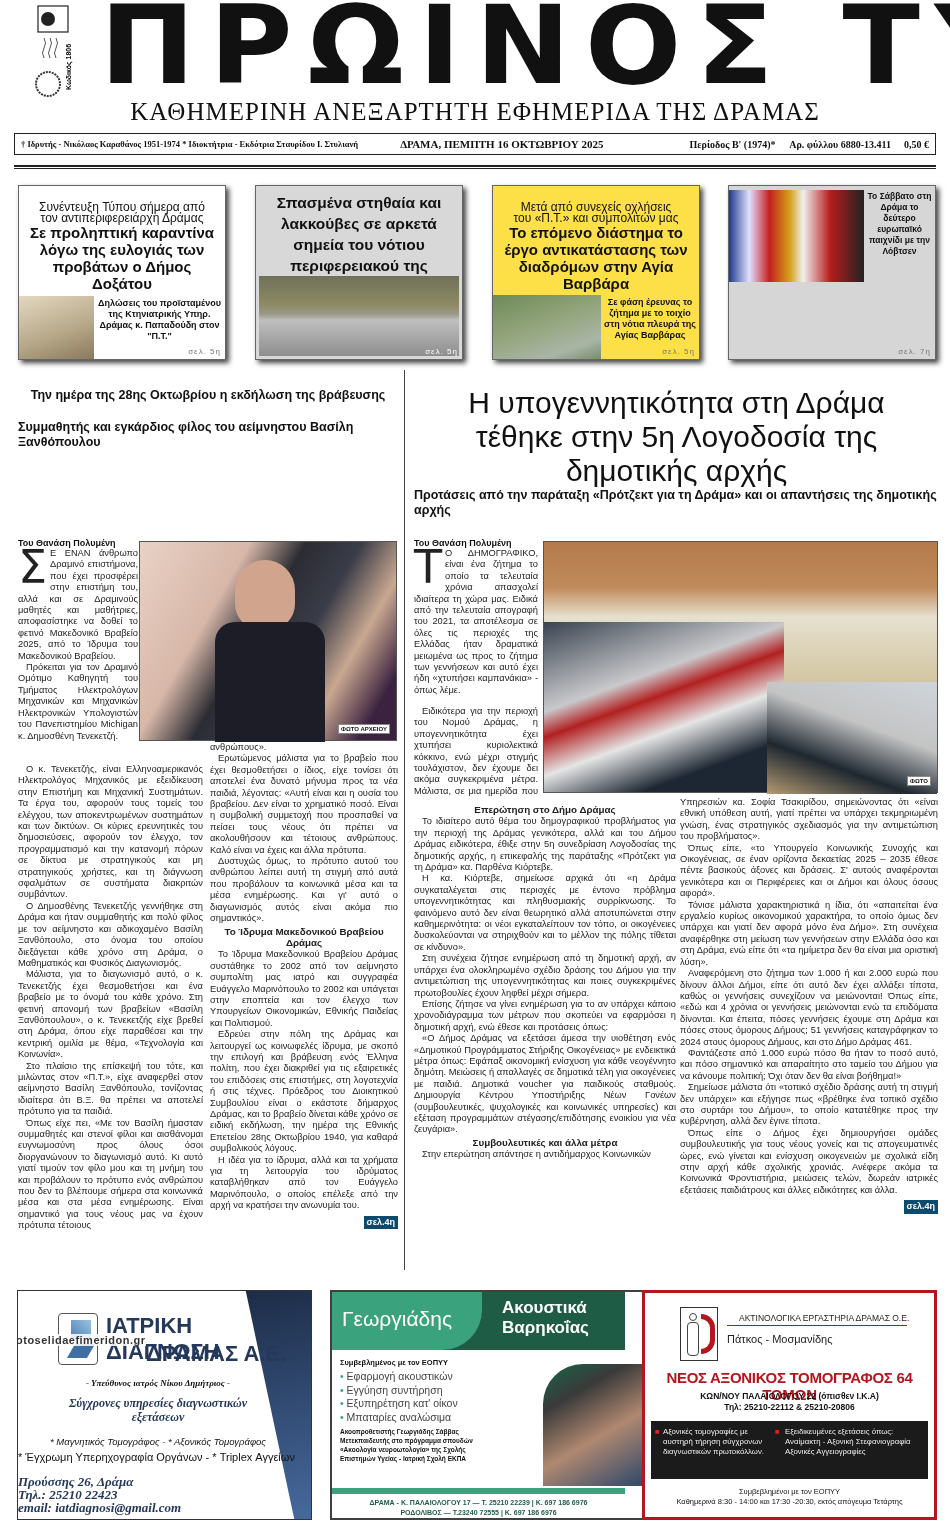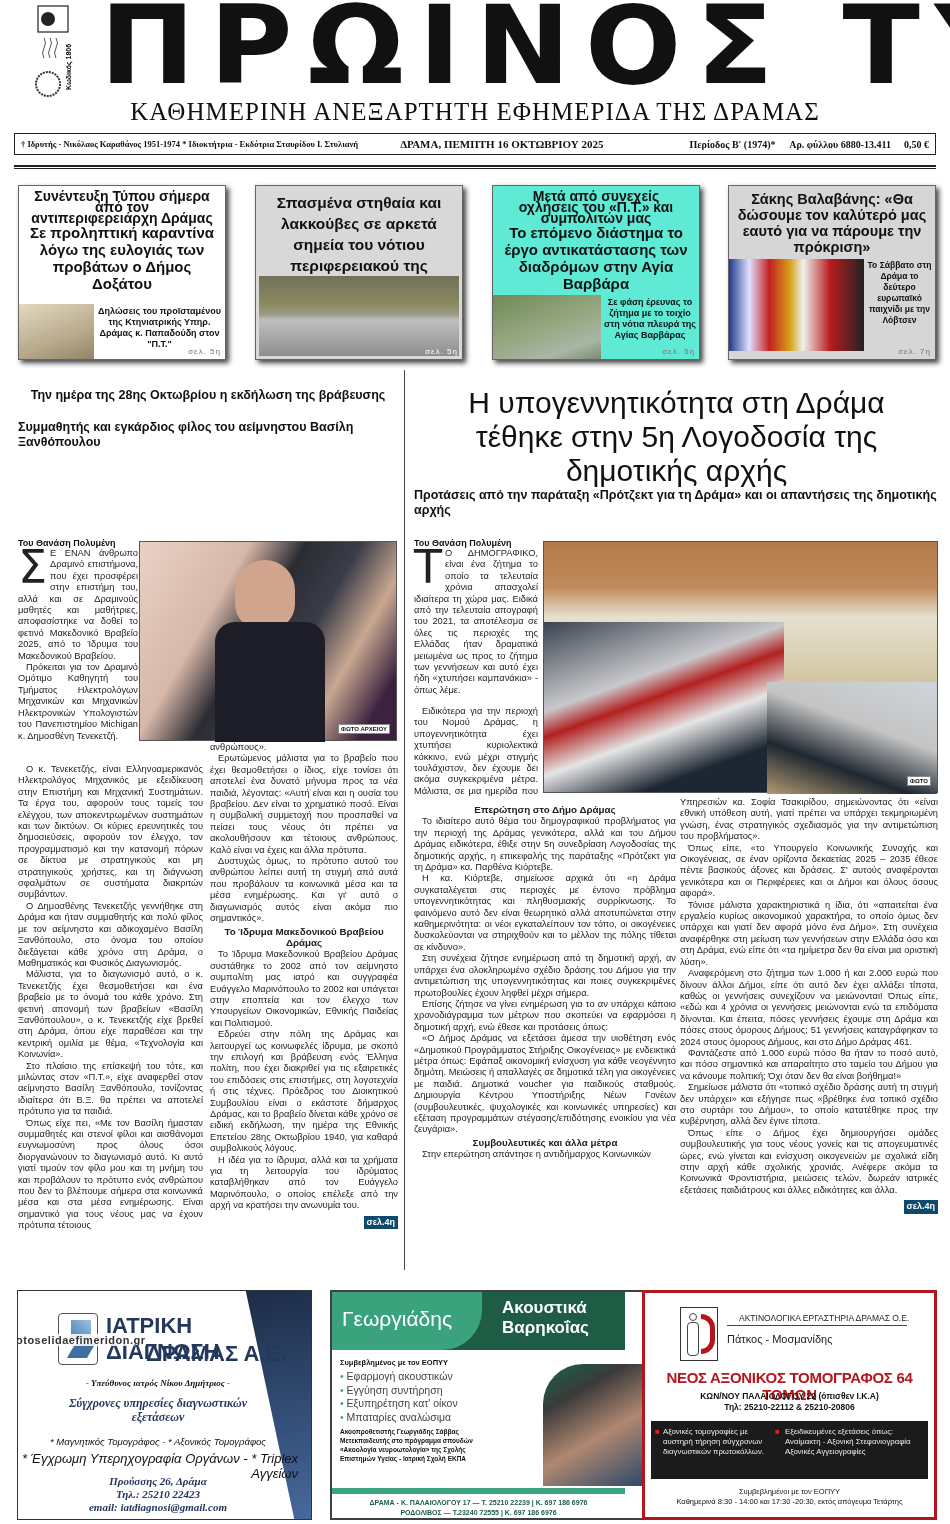--- a/index.html
+++ b/index.html
@@ -7,21 +7,21 @@
 .abs{position:absolute}
 
 #stamp{left:34px;top:4px;width:40px;height:98px}
 #masthead-title{left:100px;top:-4px;width:840px;font-family:"DejaVu Sans",sans-serif;font-weight:bold;font-size:108px;letter-spacing:14px;line-height:100px;transform:scaleX(1.05);transform-origin:left top;white-space:nowrap}
 #subtitle{left:0;top:98px;width:950px;text-align:center;font-family:"Liberation Serif",serif;font-size:25px;letter-spacing:1px}
 #infobar{left:14px;top:133px;width:922px;height:22px;border:1.5px solid #222;display:flex;align-items:center;font-family:"Liberation Serif",serif;font-size:10px;font-weight:bold;padding:0 6px}
 #infobar span{white-space:nowrap}
 .dbl{left:14px;top:165px;width:922px;height:4px;border-top:2px solid #222;border-bottom:1px solid #222}
 
 .teaser{top:185px;width:208px;height:175px;border:1px solid #666;box-shadow:3px 3px 5px #444;overflow:hidden;text-align:center}
-.teaser .kicker{font-size:14px;font-weight:bold;line-height:11px;margin-top:5px}
+.teaser .kicker{font-size:12px;font-weight:normal;line-height:11px;margin-top:16px}
 .teaser .head{font-size:15px;font-weight:bold;line-height:17px}
 .teaser .pg{position:absolute;right:4px;bottom:3px;font-size:8px;color:#777;letter-spacing:1px}
 .teaser .side{font-size:9px;font-weight:bold;line-height:11px;text-align:center}
 .photo{background:linear-gradient(135deg,#9a8a70,#6b7a52 40%,#c8c2b0 60%,#8d8d8d);}
 
 .divider{left:404px;top:370px;width:1px;height:900px;background:#444}
 .kickline{font-size:12.5px;font-weight:bold;text-align:center}
 .bighead{font-size:29px;line-height:33px;text-align:center}
 .deck{font-size:12.5px;font-weight:bold;line-height:15px}
 .byline{font-size:9px;font-weight:bold}
@@ -53,45 +53,44 @@
   <span style="width:290px;font-size:11px">ΔΡΑΜΑ, ΠΕΜΠΤΗ 16 ΟΚΤΩΒΡΙΟΥ 2025</span>
   <span style="width:100px">Περίοδος Β' (1974)*</span>
   <span style="width:115px">Αρ. φύλλου 6880-13.411</span>
   <span>0,50 €</span>
 </div>
 <div class="abs dbl"></div>
 
 <div class="abs teaser" style="left:18px;background:#fff">
   <div class="kicker" style="padding:0 12px">Συνέντευξη Τύπου σήμερα από τον αντιπεριφερειάρχη Δράμας</div>
   <div class="head" style="padding:0 4px">Σε προληπτική καραντίνα λόγω της ευλογιάς των προβάτων ο Δήμος Δοξάτου</div>
-  <div style="display:flex;margin-top:12px">
+  <div style="display:flex;margin-top:4px">
     <div class="photo" style="width:75px;height:75px;background:linear-gradient(160deg,#e4d8c0,#b7a98a 50%,#7c6c50);"></div>
     <div class="side" style="flex:1;padding:2px 2px">Δηλώσεις του προϊσταμένου της Κτηνιατρικής Υπηρ. Δράμας κ. Παπαδούδη στον "Π.Τ."</div>
   </div>
   <span class="pg">σελ. 5η</span>
 </div>
 
 <div class="abs teaser" style="left:255px;background:#d8d8d8">
   <div class="head" style="font-size:15.5px;line-height:21px;margin-top:6px;padding:0 4px">Σπασμένα στηθαία και λακκούβες σε αρκετά σημεία του νότιου περιφερειακού της Δράμας</div>
   <div class="photo" style="position:absolute;left:3px;right:3px;bottom:3px;height:80px;background:linear-gradient(180deg,#72705a 0%,#8b8a62 35%,#9c9a88 48%,#bfbfbf 55%,#8e8e8e 100%);"></div>
   <span class="pg" style="color:#fff">σελ. 5η</span>
 </div>
 
-<div class="abs teaser" style="left:492px;background:#5eead4">
+<div class="abs teaser" style="left:492px;background:#fde047">
   <div class="kicker" style="padding:0 20px">Μετά από συνεχείς οχλήσεις του «Π.Τ.» και συμπολιτών μας</div>
   <div class="head" style="padding:0 4px">Το επόμενο διάστημα το έργο αντικατάστασης των διαδρόμων στην Αγία Βαρβάρα</div>
   <div style="display:flex;margin-top:3px">
     <div class="photo" style="width:108px;height:78px;background:linear-gradient(160deg,#6f8a58,#93a57c 40%,#a9b6a6 70%,#59704a);"></div>
     <div class="side" style="flex:1;padding:2px 2px">Σε φάση έρευνας το ζήτημα με το τοιχίο στη νότια πλευρά της Αγίας Βαρβάρας</div>
   </div>
   <span class="pg">σελ. 5η</span>
 </div>
 
 <div class="abs teaser" style="left:728px;background:#d6d6d6">
-  <div class="head" style="font-size:14.5px;line-height:16px;margin-top:5px;padding:0 4px">Σάκης Βαλαβάνης: «Θα δώσουμε τον καλύτερό μας εαυτό για να πάρουμε την πρόκριση»</div>
   <div style="display:flex;margin-top:4px">
     <div class="photo" style="width:135px;height:92px;background:linear-gradient(90deg,#1f3a8a 0%,#e0e0ff 15%,#c52020 30%,#d4a017 45%,#f0f0f0 55%,#b71c1c 75%,#222 100%);"></div>
     <div class="side" style="flex:1;padding:1px 2px;font-size:8.5px">Το Σάββατο στη Δράμα το δεύτερο ευρωπαϊκό παιχνίδι με την Λόβτσεν</div>
   </div>
   <span class="pg">σελ. 7η</span>
 </div>
 
 <div class="abs" style="left:18px;top:388px;width:380px">
   <div class="kickline">Την ημέρα της 28ης Οκτωβρίου η εκδήλωση της βράβευσης</div>
   <div class="deck" style="margin-top:18px">Συμμαθητής και εγκάρδιος φίλος του αείμνηστου Βασίλη Ξανθόπουλου</div>
@@ -184,22 +183,22 @@
   <div style="position:absolute;left:40px;top:22px;width:40px;height:52px;border:1.5px solid #555;border-radius:4px">
     <div style="position:absolute;left:12px;top:6px;width:20px;height:18px;background:linear-gradient(45deg,#4b83b8,#9dc1de)"></div>
     <div style="position:absolute;left:12px;top:30px;width:20px;height:14px;background:#3f6fa3;transform:skewX(-30deg)"></div>
   </div>
   <div style="position:absolute;left:88px;top:22px;font-size:22px;font-weight:bold;color:#24385c">ΙΑΤΡΙΚΗ ΔΙΑΓΝΩΣΗ</div>
   <div style="position:absolute;left:128px;top:50px;font-size:22px;font-weight:bold;color:#24385c">ΔΡΑΜΑΣ Α.Ε.</div>
   <div style="position:absolute;left:-14px;top:43px;font-size:11px;font-weight:bold;color:#333;background:rgba(255,255,255,.85);letter-spacing:.5px">protoselidaefimeridon.gr</div>
   <div style="position:absolute;left:0;width:280px;top:87px;text-align:center;font-family:'Liberation Serif',serif;font-style:italic;font-weight:bold;font-size:9px">- Υπεύθυνος ιατρός Νίκου Δημήτριος -</div>
   <div style="position:absolute;left:50px;width:180px;top:105px;text-align:center;font-family:'Liberation Serif',serif;font-style:italic;font-weight:bold;font-size:12px;color:#24385c;line-height:14px">Σύγχρονες υπηρεσίες διαγνωστικών εξετάσεων</div>
   <div style="position:absolute;left:0;width:280px;top:145px;text-align:center;font-style:italic;font-size:9.5px">* Μαγνητικός Τομογράφος - * Αξονικός Τομογράφος</div>
-  <div style="position:absolute;left:0;width:280px;top:160px;text-align:right;font-style:italic;font-size:13px">* Έγχρωμη Υπερηχογραφία Οργάνων - * Triplex Αγγείων</div>
-  <div style="position:absolute;left:0;width:280px;top:184px;text-align:center;font-family:'Liberation Serif',serif;font-style:italic;font-weight:bold;font-size:11px;color:#24385c;line-height:13px">
+  <div style="position:absolute;left:0;width:280px;top:160px;text-align:left;font-size:11px">* Έγχρωμη Υπερηχογραφία Οργάνων - * Triplex Αγγείων</div>
+  <div style="position:absolute;left:0;width:280px;top:184px;font-family:'Liberation Serif',serif;font-style:italic;font-weight:bold;font-size:13px;color:#24385c;line-height:13px">
     <div>Προύσσης 26, Δράμα</div>
     <div>Τηλ.: 25210 22423</div>
     <div>email: iatdiagnosi@gmail.com</div>
   </div>
 </div>
 
 <div class="abs ad" style="left:330px;width:335px;border:2px solid #404040;background:#fff">
   <div style="position:absolute;left:0;top:0;width:293px;height:58px;background:#1e5c45"></div>
   <div style="position:absolute;left:0;top:0;width:150px;height:58px;background:#3aa37e;border-radius:0 0 40px 0"></div>
   <div style="position:absolute;left:10px;top:15px;font-size:21px;color:#fff">Γεωργιάδης</div>

